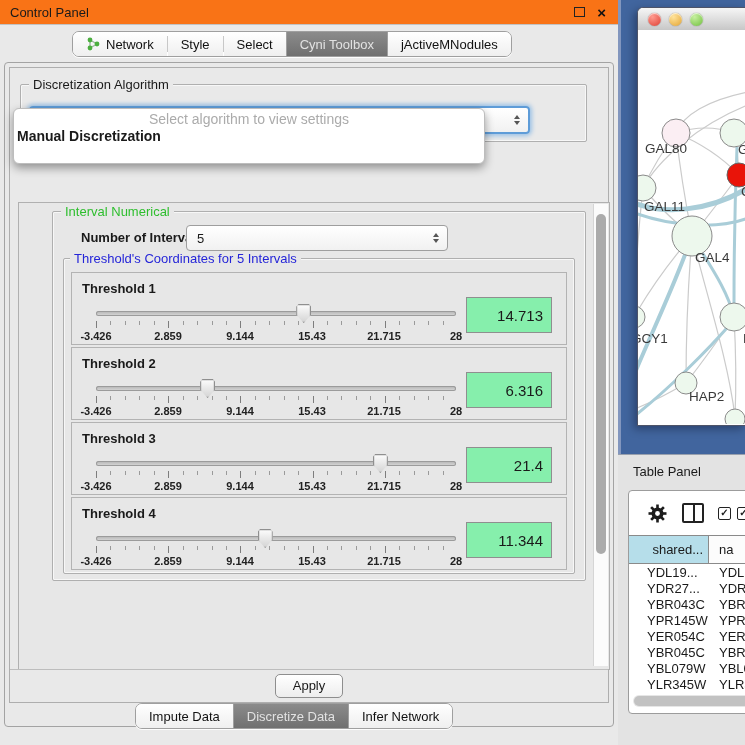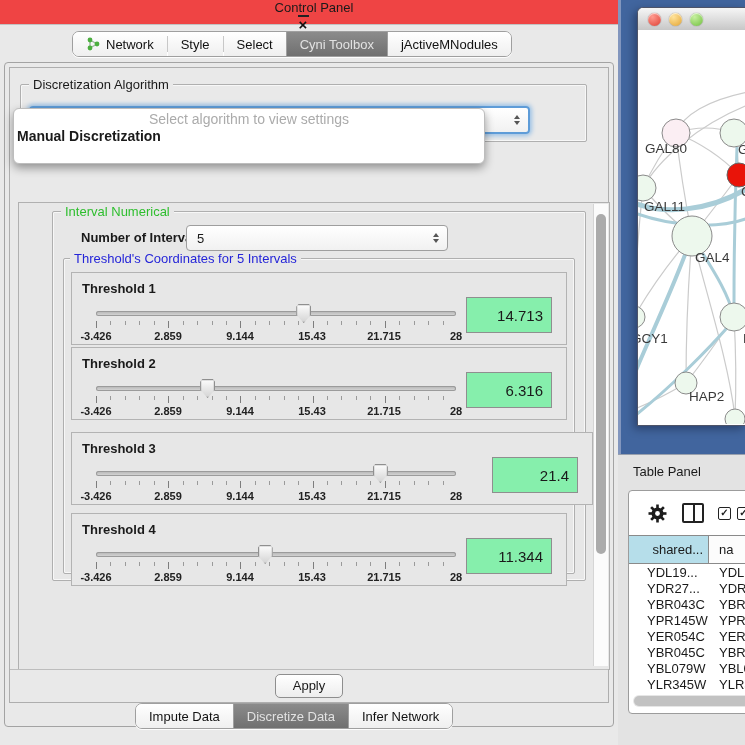--- a/index.html
+++ b/index.html
@@ -3,21 +3,21 @@
 <meta charset="utf-8">
 <style>
   html,body{margin:0;padding:0;}
   body{width:745px;height:745px;position:relative;overflow:hidden;
        background:#E9E9E9;font-family:"Liberation Sans",sans-serif;color:#1a1a1a;}
   .abs{position:absolute;}
 
   
   #control-panel{left:0;top:0;width:618px;height:745px;background:#E9E9E9;}
   #titlebar{left:0;top:0;width:618px;height:24px;border-bottom:1px solid #C2C2C2;
-            display:flex;align-items:center;font-size:13px;color:#1a1a1a;background:#ef4444;flex-direction:column;}
+            display:flex;align-items:center;font-size:13px;color:#1a1a1a;background:#f97316;}
   #titlebar .t{padding-left:10px;flex:1;}
   .float-box{width:9px;height:8px;border:1.5px solid #222;margin-right:12px;}
   .close-x{font-size:15px;font-weight:bold;color:#111;margin-right:12px;line-height:1;}
 
   .tabgroup{display:flex;align-items:stretch;height:24px;border:1px solid #9F9F9F;
             border-radius:7px;overflow:hidden;background:#fff;
             box-shadow:0 1px 0 rgba(255,255,255,.9);}
   .seg{display:flex;align-items:center;padding:0 13px;font-size:13px;
        background:linear-gradient(#FFFFFF,#EFEFEF);color:#111;cursor:default;white-space:nowrap;}
   .seg.dark{background:linear-gradient(#8B8B8B,#707070);color:#E2E2E2;}
@@ -237,39 +237,39 @@
                     <span>2.859</span>
                     <span>9.144</span>
                     <span>15.43</span>
                     <span>21.715</span>
                     <span>28</span>
                 </div>
               </div>
               <div class="vbox">6.316</div>
             </div>
 
-            <div class="tbox" style="top:173px;padding-left:26px;">
+            <div class="tbox" style="top:163px;">
               <span class="tlabel">Threshold 3</span>
               <div class="slider-wrap">
                 <div class="track"></div>
                 <div class="thumb" style="left: 79%;"></div>
                 <div class="ticks"></div>
                 <div class="tick-labels">
                   <span>-3.426</span>
                     <span>2.859</span>
                     <span>9.144</span>
                     <span>15.43</span>
                     <span>21.715</span>
                     <span>28</span>
                 </div>
               </div>
               <div class="vbox">21.4</div>
             </div>
 
-            <div class="tbox" style="top:254px;">
+            <div class="tbox" style="top:238px;">
               <span class="tlabel">Threshold 4</span>
               <div class="slider-wrap">
                 <div class="track"></div>
                 <div class="thumb" style="left: 47%;"></div>
                 <div class="ticks"></div>
                 <div class="tick-labels">
                   <span>-3.426</span>
                     <span>2.859</span>
                     <span>9.144</span>
                     <span>15.43</span>

